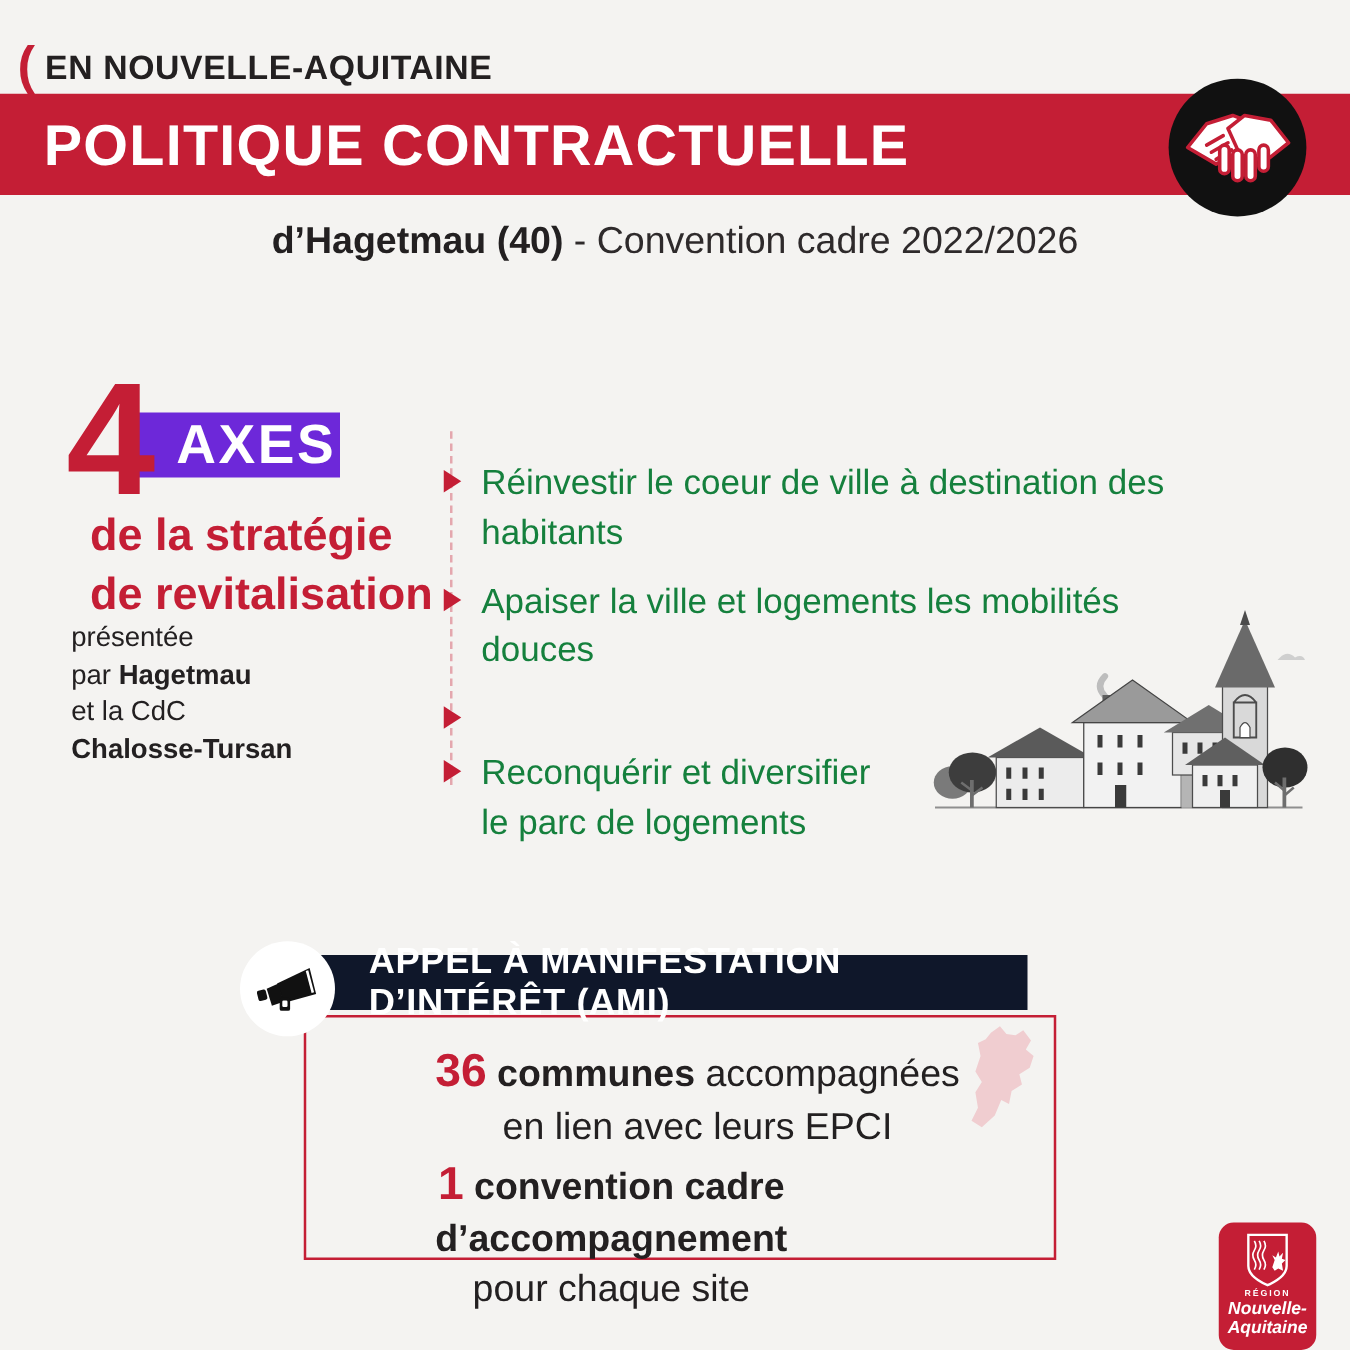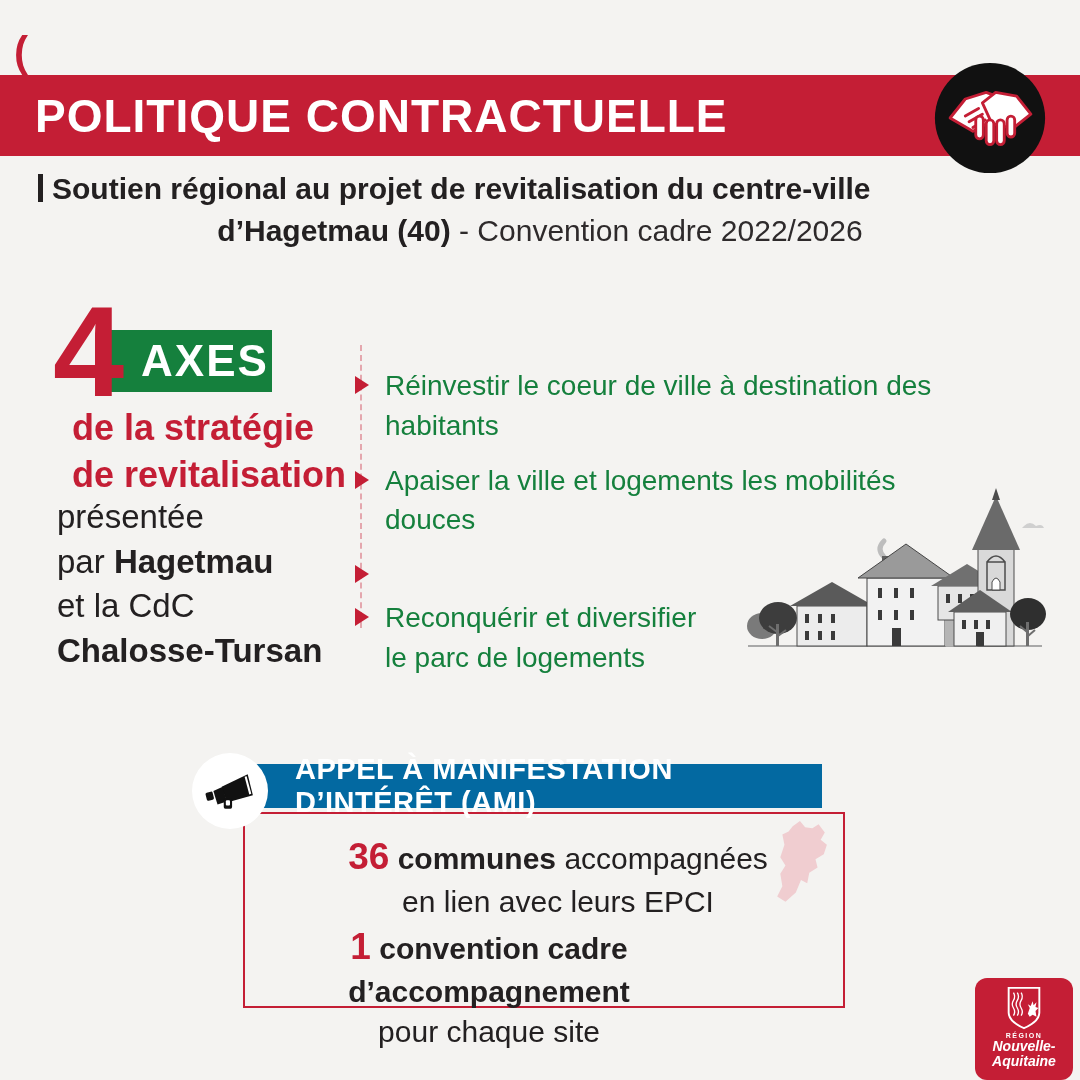--- a/index.html
+++ b/index.html
@@ -23,61 +23,62 @@
   .handshake-wrap{left:933px;top:61px;width:114px;height:114px;}
 
   
   .subtitle{left:38px;top:170px;width:990px;font-size:30px;line-height:1.25;}
   .subtitle .bar{display:inline-block;width:5px;height:28px;background:#232021;margin-right:9px;transform:translateY(3px);}
   .subtitle .b{font-weight:800;}
   .subtitle .r{font-weight:400;color:#2e2a2b;}
   .subtitle .line2{padding-left:14px;margin-top:4px;text-align:center;}
 
   
-  .axes-box{left:110px;top:330px;width:162px;height:62px;background:#15803d;display:flex;align-items:center;justify-content:center;text-align:center;}
+  .axes-box{left:110px;top:330px;width:162px;height:52px;background:#6d28d9;display:flex;align-items:center;justify-content:center;text-align:center;}
   .axes-box span{color:#fff;font-size:44px;font-weight:800;letter-spacing:2px;padding-left:28px;}
   .big-four{left:53px;top:288px;font-size:128px;font-weight:800;color:#c41e35;line-height:1;z-index:3;}
   .strategy{left:72px;top:405px;font-size:36px;font-weight:800;color:#c41e35;line-height:1.3;}
-  .presented{left:57px;top:495px;font-size:33px;line-height:1.35;color:#232021;}
+  .presented{left:57px;top:495px;font-size:22px;line-height:1.35;color:#232021;}
   .presented .b{font-weight:800;}
 
   
   .dash-line{left:360px;top:345px;height:283px;border-left:2px dashed #e4a7ae;}
   .bullets{left:355px;top:366px;width:620px;}
   .bullet-item{display:flex;align-items:flex-start;margin-bottom:15px;}
   .tri{width:0;height:0;border-left:14px solid #c41e35;border-top:9px solid transparent;
        border-bottom:9px solid transparent;margin:10px 16px 0 0;flex:none;}
   .bullet-text{font-size:28px;line-height:1.42;white-space:pre-line;color:#15803d;}
 
   .village{left:742px;top:486px;width:305px;height:182px;}
 
   
   .ami-box{left:243px;top:812px;width:602px;height:196px;border:2px solid #c41e35;box-sizing:border-box;}
-  .ami-banner{left:255px;top:764px;width:567px;height:44px;background:#0369a1;display:flex;align-items:center;z-index:2;}
+  .ami-banner{left:255px;top:764px;width:567px;height:44px;background:#0f172a;display:flex;align-items:center;z-index:2;}
   .ami-banner span{color:#fff;font-size:29px;font-weight:800;letter-spacing:.5px;padding-left:40px;}
   .mega-circle{left:192px;top:753px;width:76px;height:76px;background:#fff;border-radius:50%;
     display:flex;align-items:center;justify-content:center;z-index:3;}
   .stat1{left:243px;top:832px;width:630px;text-align:center;font-size:30px;line-height:1.35;z-index:2;}
   .stat2{left:243px;top:922px;width:492px;text-align:center;font-size:30px;line-height:1.35;z-index:2;}
   .num{color:#c41e35;font-weight:800;font-size:37px;}
   .bld{font-weight:800;}
   .map-shape{left:768px;top:820px;width:66px;height:88px;z-index:1;}
 
   
-  .logo{left:975px;top:978px;width:98px;height:102px;background:#c41e35;border-radius:12px;
+  .logo{left:975px;top:978px;width:78px;height:102px;background:#c41e35;border-radius:12px;
     display:flex;flex-direction:column;align-items:center;z-index:4;}
   .logo .shield{margin-top:7px;}
   .logo .region{color:#fff;font-size:7px;letter-spacing:1.5px;font-weight:700;margin-top:1px;}
   .logo .lname{color:#fff;font-size:14px;font-weight:800;font-style:italic;line-height:1.1;text-align:center;}
 </style>
 </head>
 <body>
 
 <div class="abs kicker">
   <span class="paren">(</span>
+  <span class="ktext">EN NOUVELLE-AQUITAINE</span>
 </div>
 
 <div class="abs banner">
   <div class="banner-title">POLITIQUE CONTRACTUELLE</div>
 </div>
 
 <div class="abs handshake-wrap">
   <svg width="114" height="114" viewBox="0 0 120 120">
     <circle cx="60" cy="60" r="58" fill="#111"></circle>
     <g stroke="#c41e35" stroke-width="3" fill="#fff" stroke-linejoin="round" stroke-linecap="round">
@@ -88,23 +89,20 @@
       <path d="M42 70 l13 -8"></path>
       <rect x="45" y="58" width="8" height="24" rx="4"></rect>
       <rect x="56" y="62" width="8" height="26" rx="4"></rect>
       <rect x="67" y="62" width="8" height="26" rx="4"></rect>
       <rect x="78" y="58" width="8" height="22" rx="4"></rect>
     </g>
   </svg>
 </div>
 
 <div class="abs subtitle">
-  <div class="line1">
-    <span class="bar"></span><span class="b">Soutien régional au projet de revitalisation du centre-ville</span>
-  </div>
   <div class="line2">
     <span class="b">d’Hagetmau (40)</span><span class="r"> - Convention cadre 2022/2026</span>
   </div>
 </div>
 
 <div class="abs axes-box">
   <span>AXES</span>
 </div>
 <div class="abs big-four">4</div>
 <div class="abs strategy">

